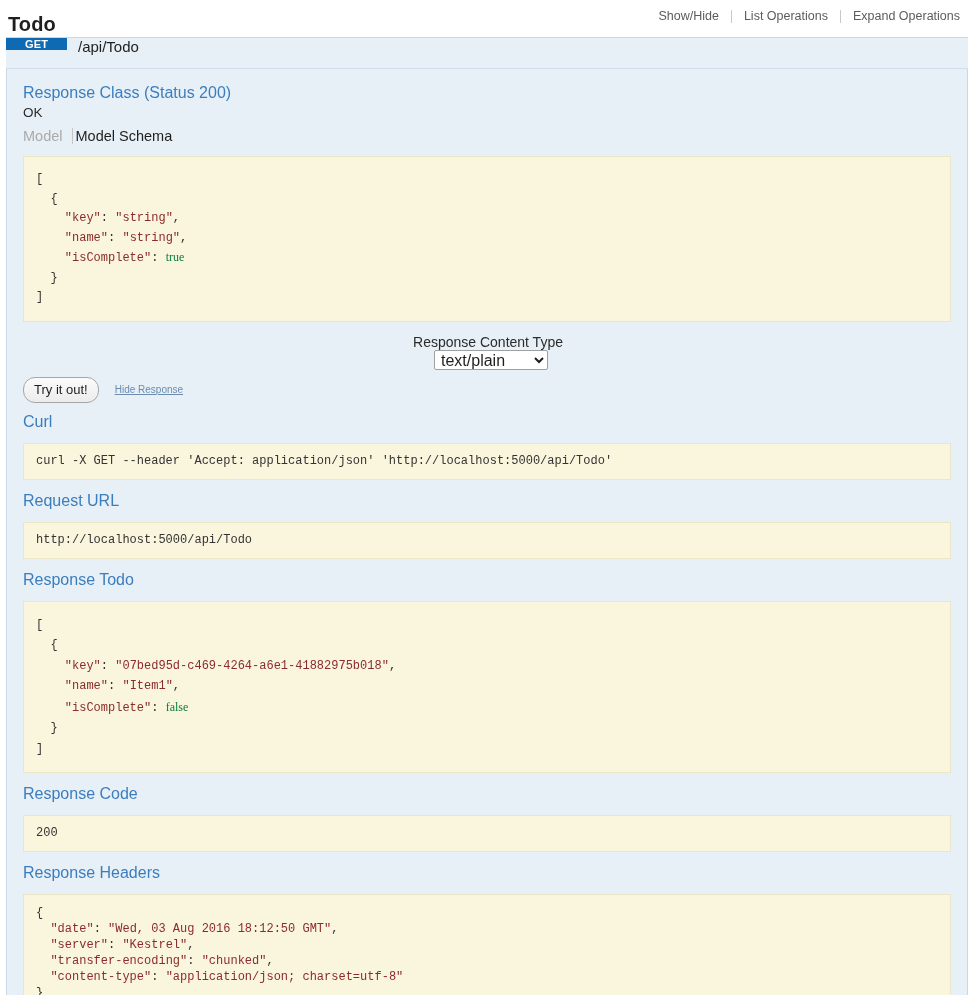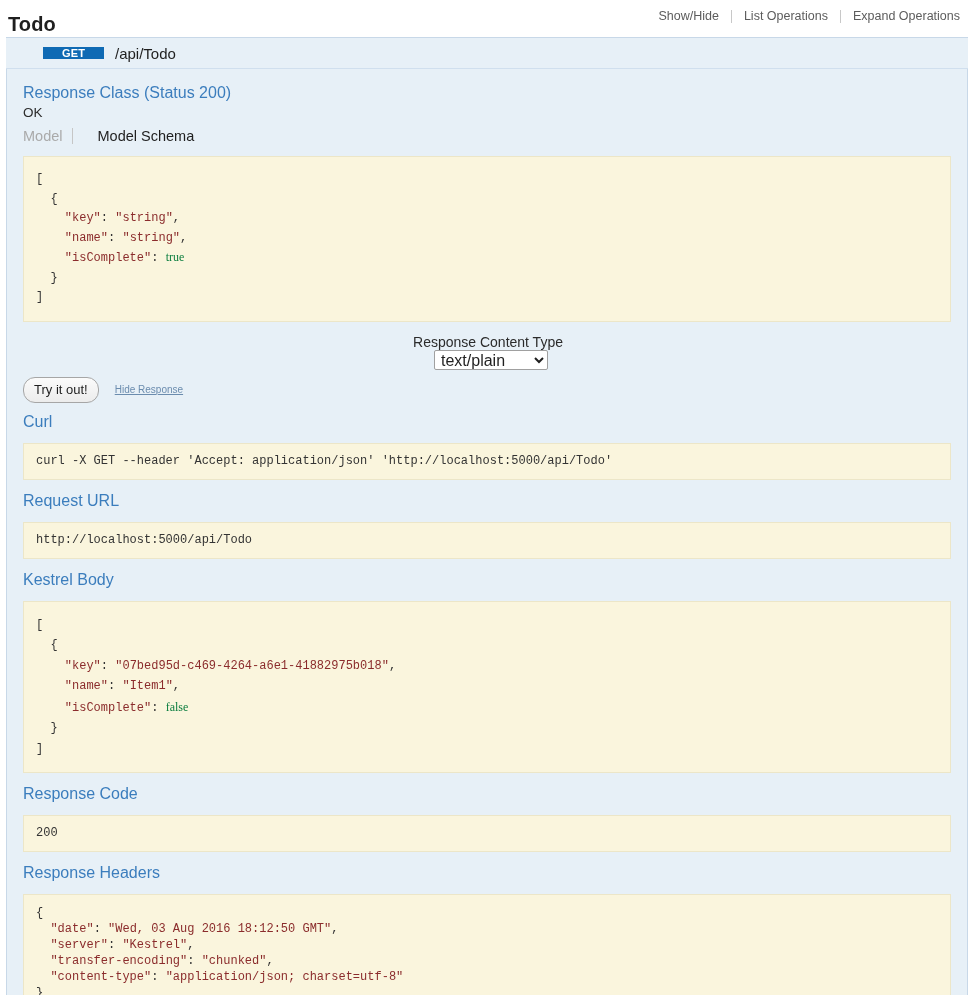--- a/index.html
+++ b/index.html
@@ -60,27 +60,26 @@
   
   .operation {
     margin: 6px 6px 0 6px;
     border: 1px solid #c8d8e8;
     border-top: none;
     border-radius: 0 0 5px 5px;
     background: #e7f0f7;
   }
   .op-bar {
     display: flex;
-    align-items: center;
+    align-items: flex-start;
     height: 30px;
     background: #e7f0f7;
     border-top: 1px solid #c8d8e8;
     border-bottom: 1px solid #d0dfee;
     margin: -1px -1px 0 -1px;
-    padding-left: 37px;
   }
   .op-method {
     width: 61px;
     background: #0f6ab4;
     color: #ffffff;
     font-size: 11px;
     font-weight: bold;
     letter-spacing: 0.2px;
     display: flex;
     align-items: center;
@@ -121,21 +120,21 @@
     margin: 3px 0 7px 0;
     font-size: 14.5px;
   }
   .model-tabs .tab {
     color: #aaaaaa;
     text-decoration: none;
     padding-right: 9px;
   }
   .model-tabs .tab.active {
     color: #1f1f1f;
-    padding-left: 25px;
+    padding-left: 3px;
     padding-right: 0;
   }
   .tab-sep {
     width: 1px;
     height: 16px;
     background: #c6c6c6;
     display: inline-block;
   }
 
   
@@ -260,21 +259,21 @@
       <button class="try-btn">Try it out!</button>
       <a href="#" class="hide-resp">Hide Response</a>
     </div>
 
     <h4 class="sec-head">Curl</h4>
     <pre class="code-block inline">curl -X GET --header 'Accept: application/json' 'http://localhost:5000/api/Todo'</pre>
 
     <h4 class="sec-head">Request URL</h4>
     <pre class="code-block inline">http://localhost:5000/api/Todo</pre>
 
-    <h4 class="sec-head">Kestrel Body</h4>
+    <h4 class="sec-head">Response Todo</h4>
     <pre class="code-block body"><span>[
   {
     <span class="tok-key">"key"</span>: <span class="tok-str">"07bed95d-c469-4264-a6e1-41882975b018"</span>,
     <span class="tok-key">"name"</span>: <span class="tok-str">"Item1"</span>,
     <span class="tok-key">"isComplete"</span>: <span class="tok-bool">false</span>
   }
 ]</span></pre>
 
     <h4 class="sec-head">Response Code</h4>
     <pre class="code-block inline">200</pre>

